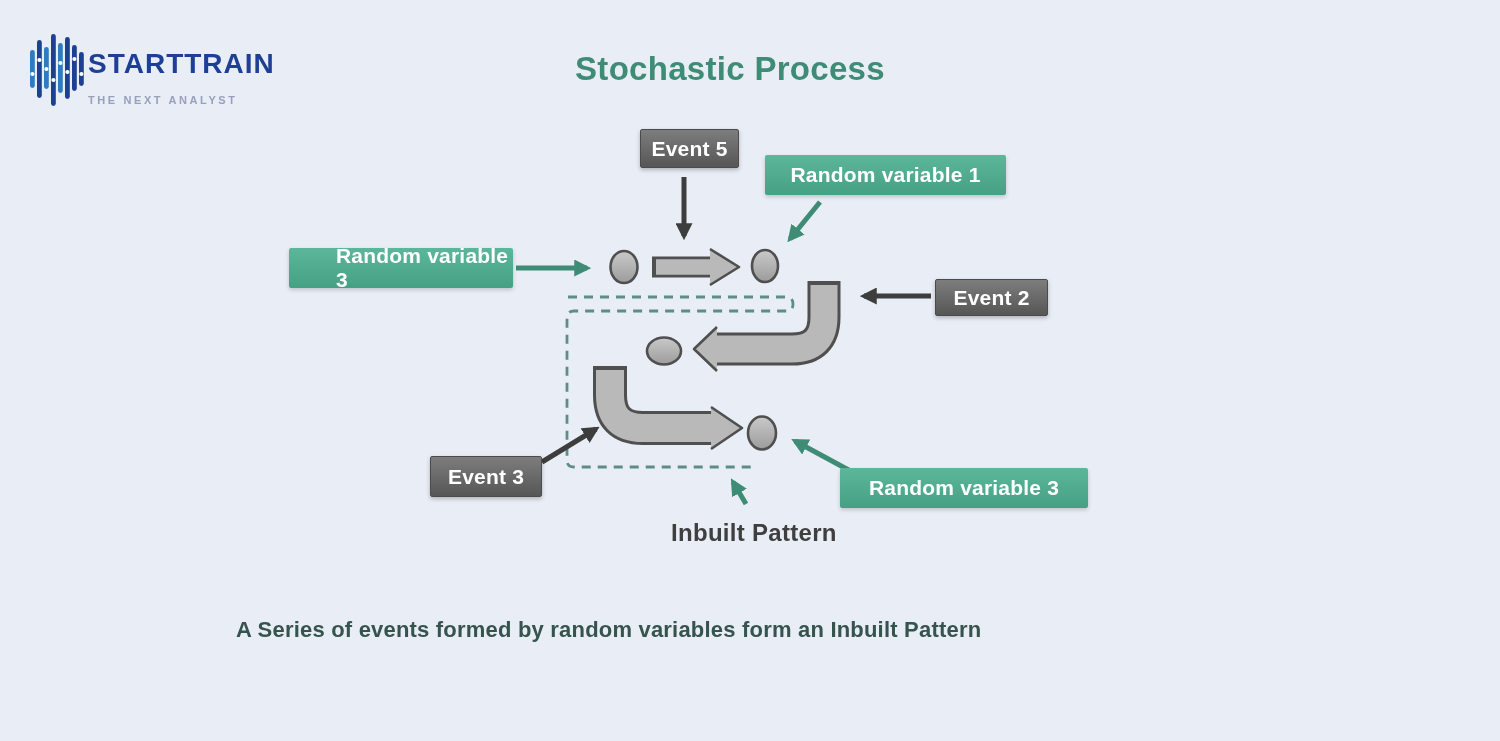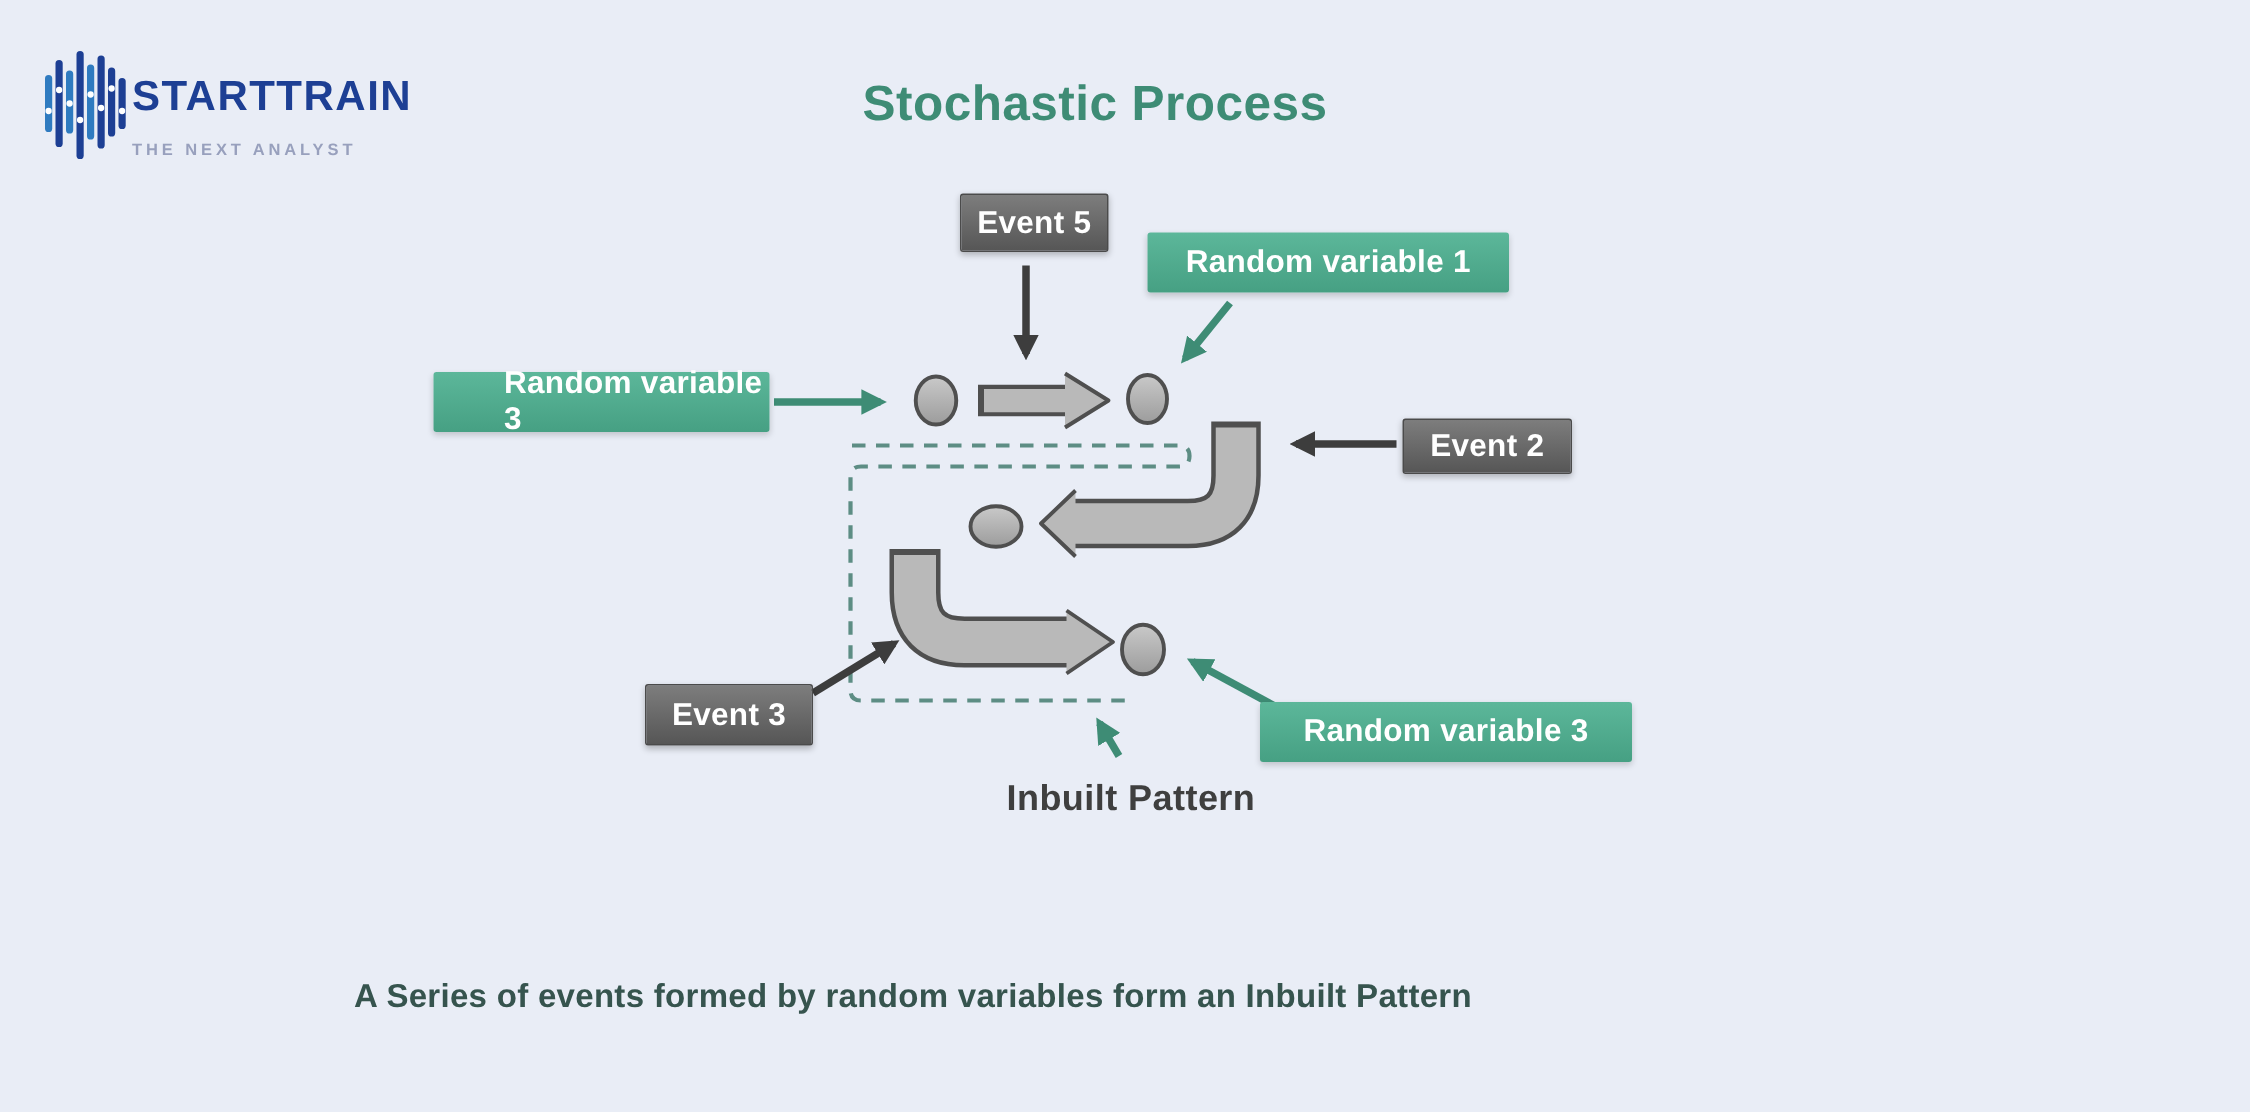--- a/index.html
+++ b/index.html
@@ -50,21 +50,21 @@
 
   .inbuilt-label {
     position:absolute; left:671px; top:519px;
     color: var(--inbuilt-text-color,#3f3f3f);
     font-size:24px; font-weight:600; letter-spacing:0.3px;
   }
 
   .caption {
     position:absolute; left:236px; top:617px;
     color: var(--caption-color,#36544e);
-    font-size:22px; font-weight:700; letter-spacing:0.2px;margin-top:34px;
+    font-size:22px; font-weight:700; letter-spacing:0.2px;
   }
 
   
   svg.diagram { position:absolute; left:0; top:0; }
   .tube-outline { stroke: var(--shape-outline,#4f4f4f); fill:none; stroke-linecap:butt; }
   .tube-fill    { stroke: var(--shape-fill,#b9b9b9); fill:none; stroke-linecap:butt; }
   .head         { fill: var(--shape-fill,#b9b9b9); stroke: var(--shape-outline,#4f4f4f);
                   stroke-width:2.6; stroke-linejoin:round; }
   .oval         { fill: url(#ovalGrad); stroke: var(--shape-outline,#4f4f4f); stroke-width:2.6; }
   .dark-line    { stroke: var(--dark-arrow,#3d3d3d); stroke-width:5; fill:none; }

